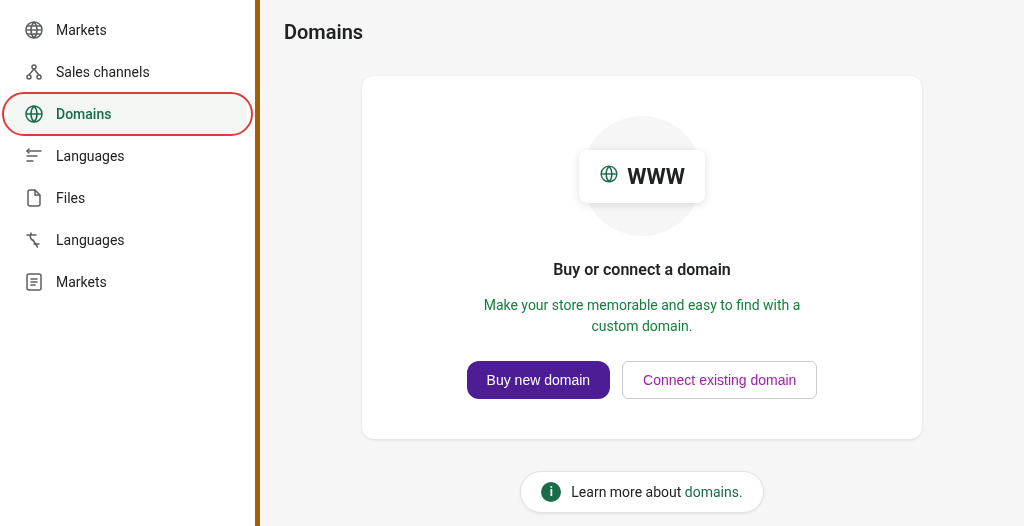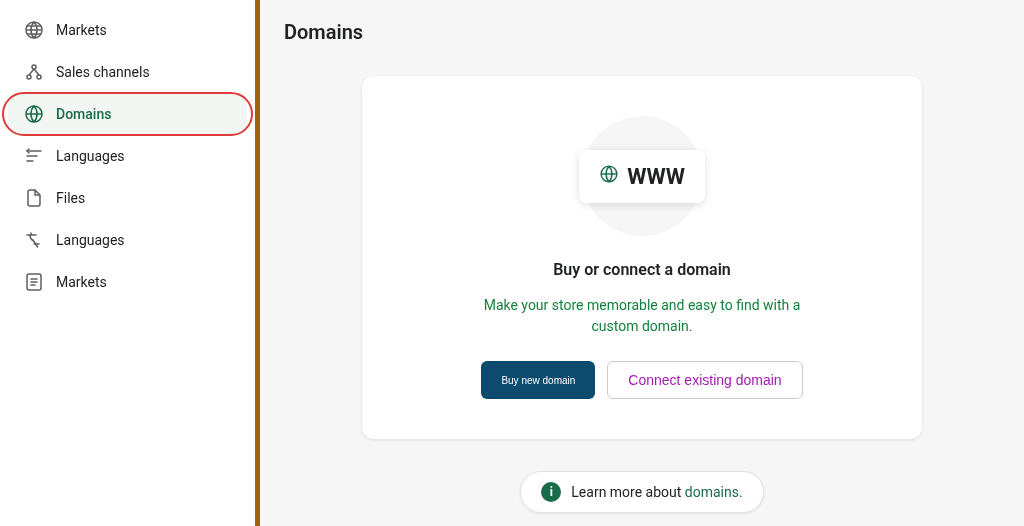--- a/index.html
+++ b/index.html
@@ -153,26 +153,26 @@
       line-height: 1.5;
     }
 
     .card-actions {
       display: flex;
       gap: 12px;
       margin-top: 8px;
     }
 
     .btn-primary {
-      background: #0c4a6e;
+      background: #4c1d95;
       color: #fff;
       border: none;
-      border-radius: 6px;
+      border-radius: 12px;
       padding: 10px 20px;
-      font-size: 10px;
+      font-size: 14px;
       font-weight: 500;
       cursor: pointer;
     }
 
     .btn-secondary {
       background: #fff;
       color: #a21caf;
       border: 1px solid #c9cccf;
       border-radius: 6px;
       padding: 10px 20px;

